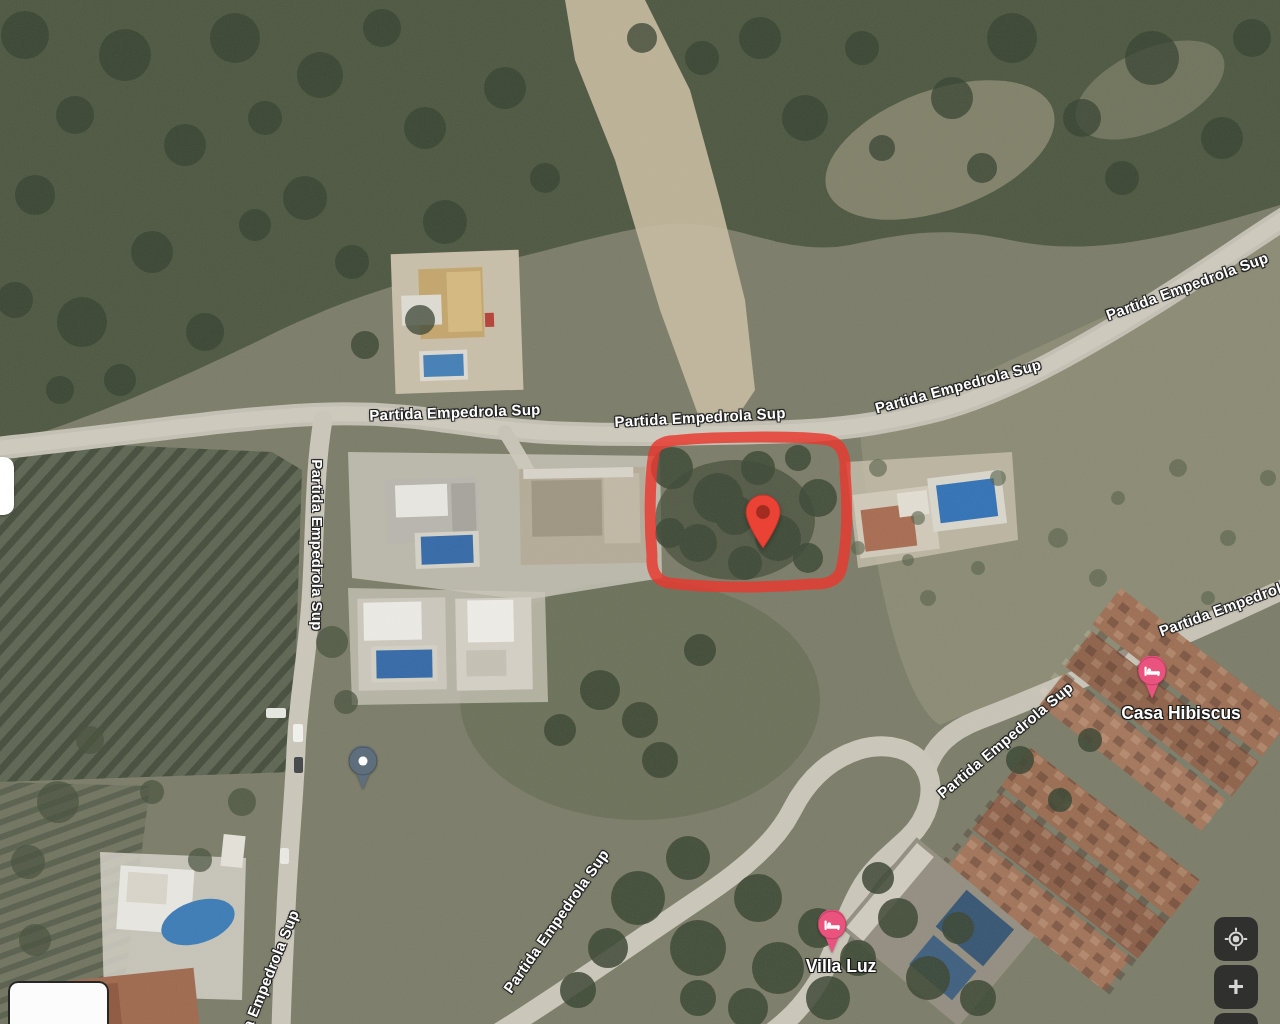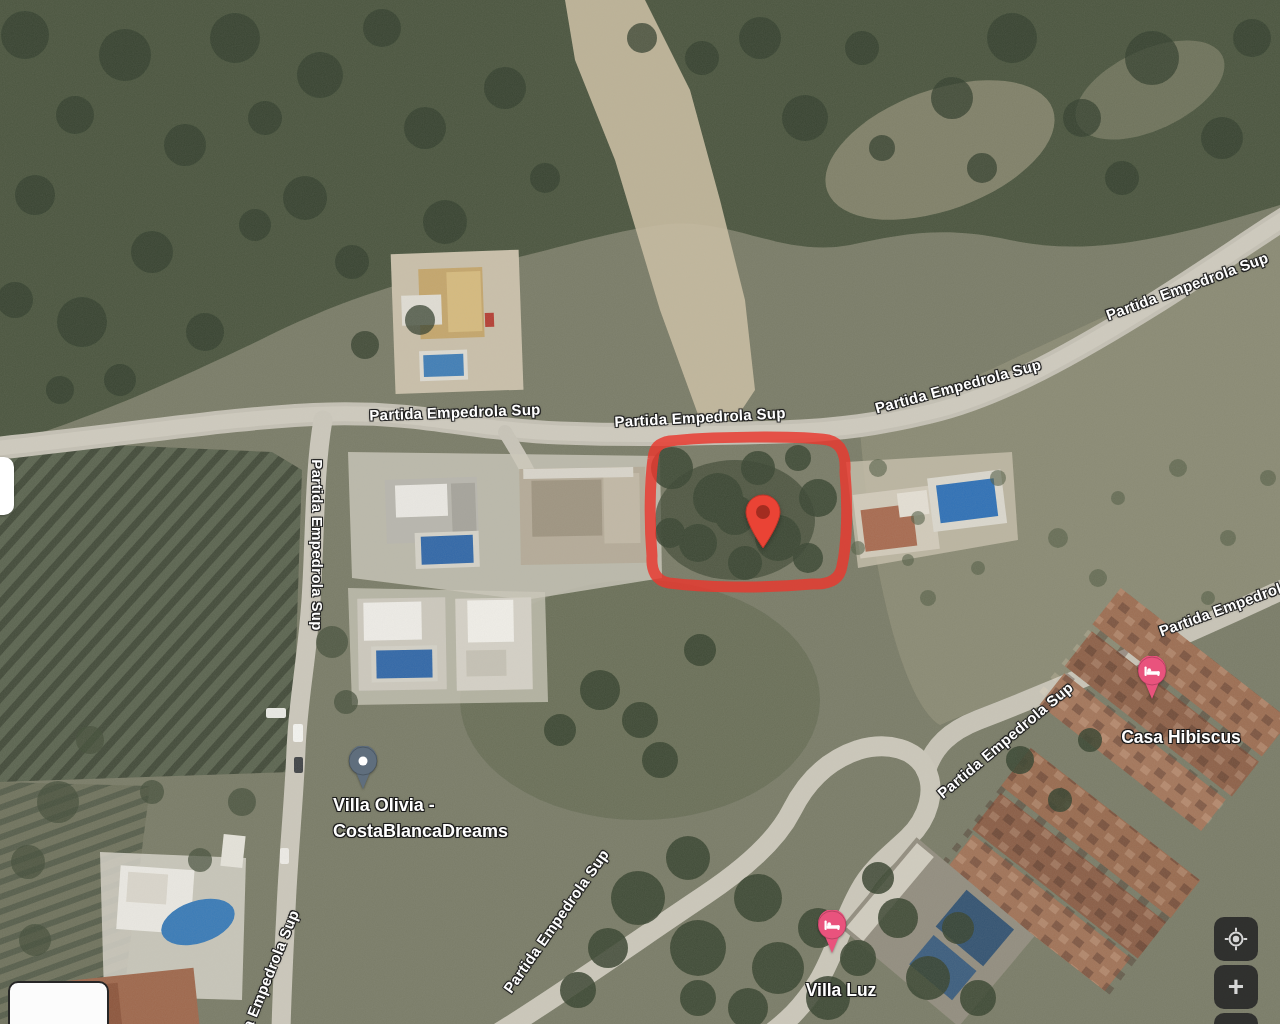--- a/index.html
+++ b/index.html
@@ -11,21 +11,21 @@
   .road-label{position:absolute;z-index:3;white-space:nowrap;
     font:bold 15px "Liberation Sans",sans-serif;letter-spacing:.3px;color:#fff;
     transform:translate(-50%,-50%) rotate(var(--r,0deg));
     text-shadow:-1px -1px 0 #222,1px -1px 0 #222,-1px 1px 0 #222,1px 1px 0 #222,0 0 3px rgba(0,0,0,.65);
     pointer-events:none;}
 
   
   .place{position:absolute;z-index:3;color:#fff;font:bold 18px "Liberation Sans",sans-serif;
     text-shadow:-1px -1px 0 #1b1b1b,1px -1px 0 #1b1b1b,-1px 1px 0 #1b1b1b,1px 1px 0 #1b1b1b,0 0 3px rgba(0,0,0,.6);
     line-height:26px;white-space:nowrap;cursor:pointer;}
-  .place.centered{transform:translateX(-50%);font-size:17.5px;margin-top:24px;}
+  .place.centered{transform:translateX(-50%);font-size:17.5px;}
 
   .pin{position:absolute;z-index:3;cursor:pointer;filter:drop-shadow(0 1px 1px rgba(0,0,0,.35));}
 
   .red-marker{position:absolute;z-index:4;filter:drop-shadow(0 2px 2px rgba(0,0,0,.3));}
 
   .plot-svg{position:absolute;left:0;top:0;z-index:2;pointer-events:none;}
 
   
   .ctrl{position:absolute;left:1214px;width:44px;height:44px;z-index:5;
     background:rgba(40,40,40,.9);border-radius:10px;border:none;
@@ -306,24 +306,20 @@
   <span class="road-label" style="left:262px;top:990px;--r:-68deg">Partida Empedrola Sup</span>
   <span class="road-label" style="left:556px;top:921px;--r:-55deg">Partida Empedrola Sup</span>
 
   <div class="pin" style="left:347px;top:746px">
     <svg width="32" height="44" viewBox="0 0 32 44">
       <path d="M16 43 L8.5 25 A14 14 0 1 1 23.5 25 Z" fill="#5F6E7D"></path>
       <circle cx="16" cy="15" r="14" fill="#5F6E7D" stroke="rgba(0,0,0,0.2)"></circle>
       <circle cx="16" cy="15" r="4.5" fill="#ffffff"></circle>
     </svg>
   </div>
-  <div class="place" style="left:333px;top:792px">
-    <div>Villa Olivia -</div>
-    <div>CostaBlancaDreams</div>
-  </div>
 
   <div class="pin" style="left:1136px;top:656px">
     <svg width="32" height="44" viewBox="0 0 32 44">
       <path d="M16 43 L8.5 25 A14 14 0 1 1 23.5 25 Z" fill="#E9537D"></path>
       <circle cx="16" cy="15" r="14" fill="#E9537D" stroke="rgba(0,0,0,0.2)"></circle>
       <g fill="#ffffff">
         <rect x="8.5" y="10.5" width="2.2" height="9.5" rx="1"></rect>
         <circle cx="13.2" cy="14.2" r="1.9"></circle>
         <rect x="10.5" y="15.2" width="13" height="3.6" rx="1"></rect>
         <rect x="21.3" y="15.2" width="2.2" height="4.8" rx="1"></rect>

